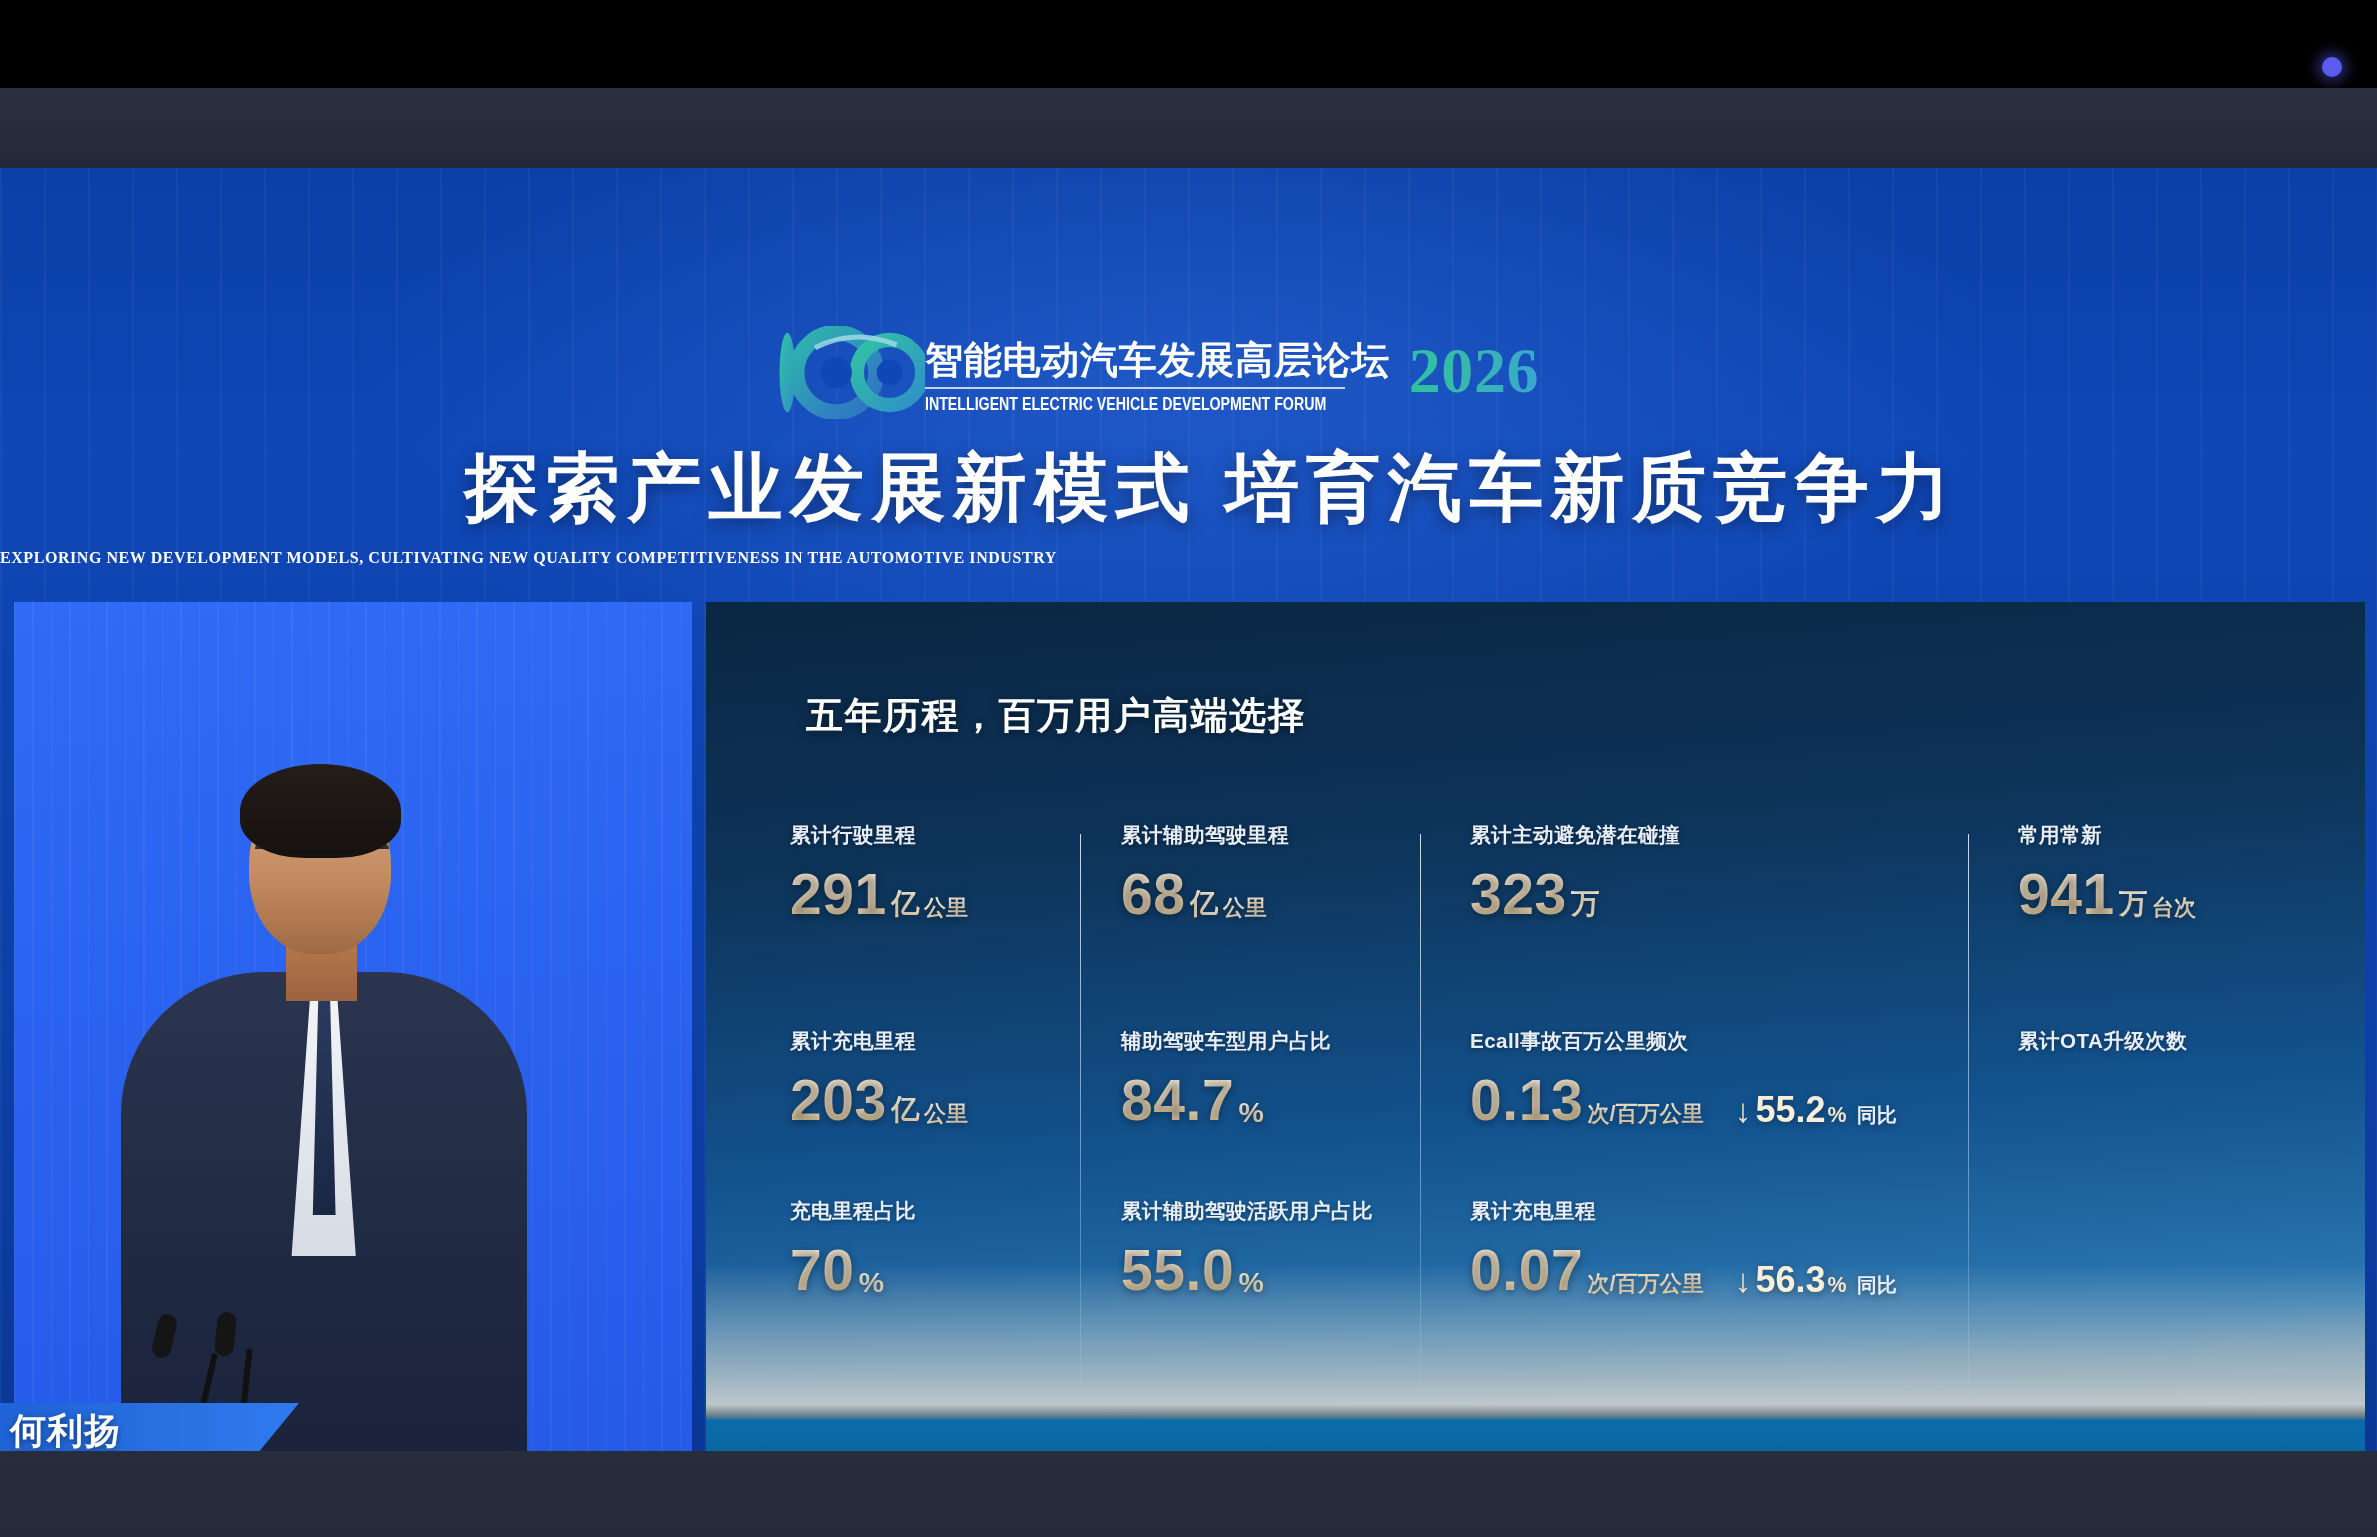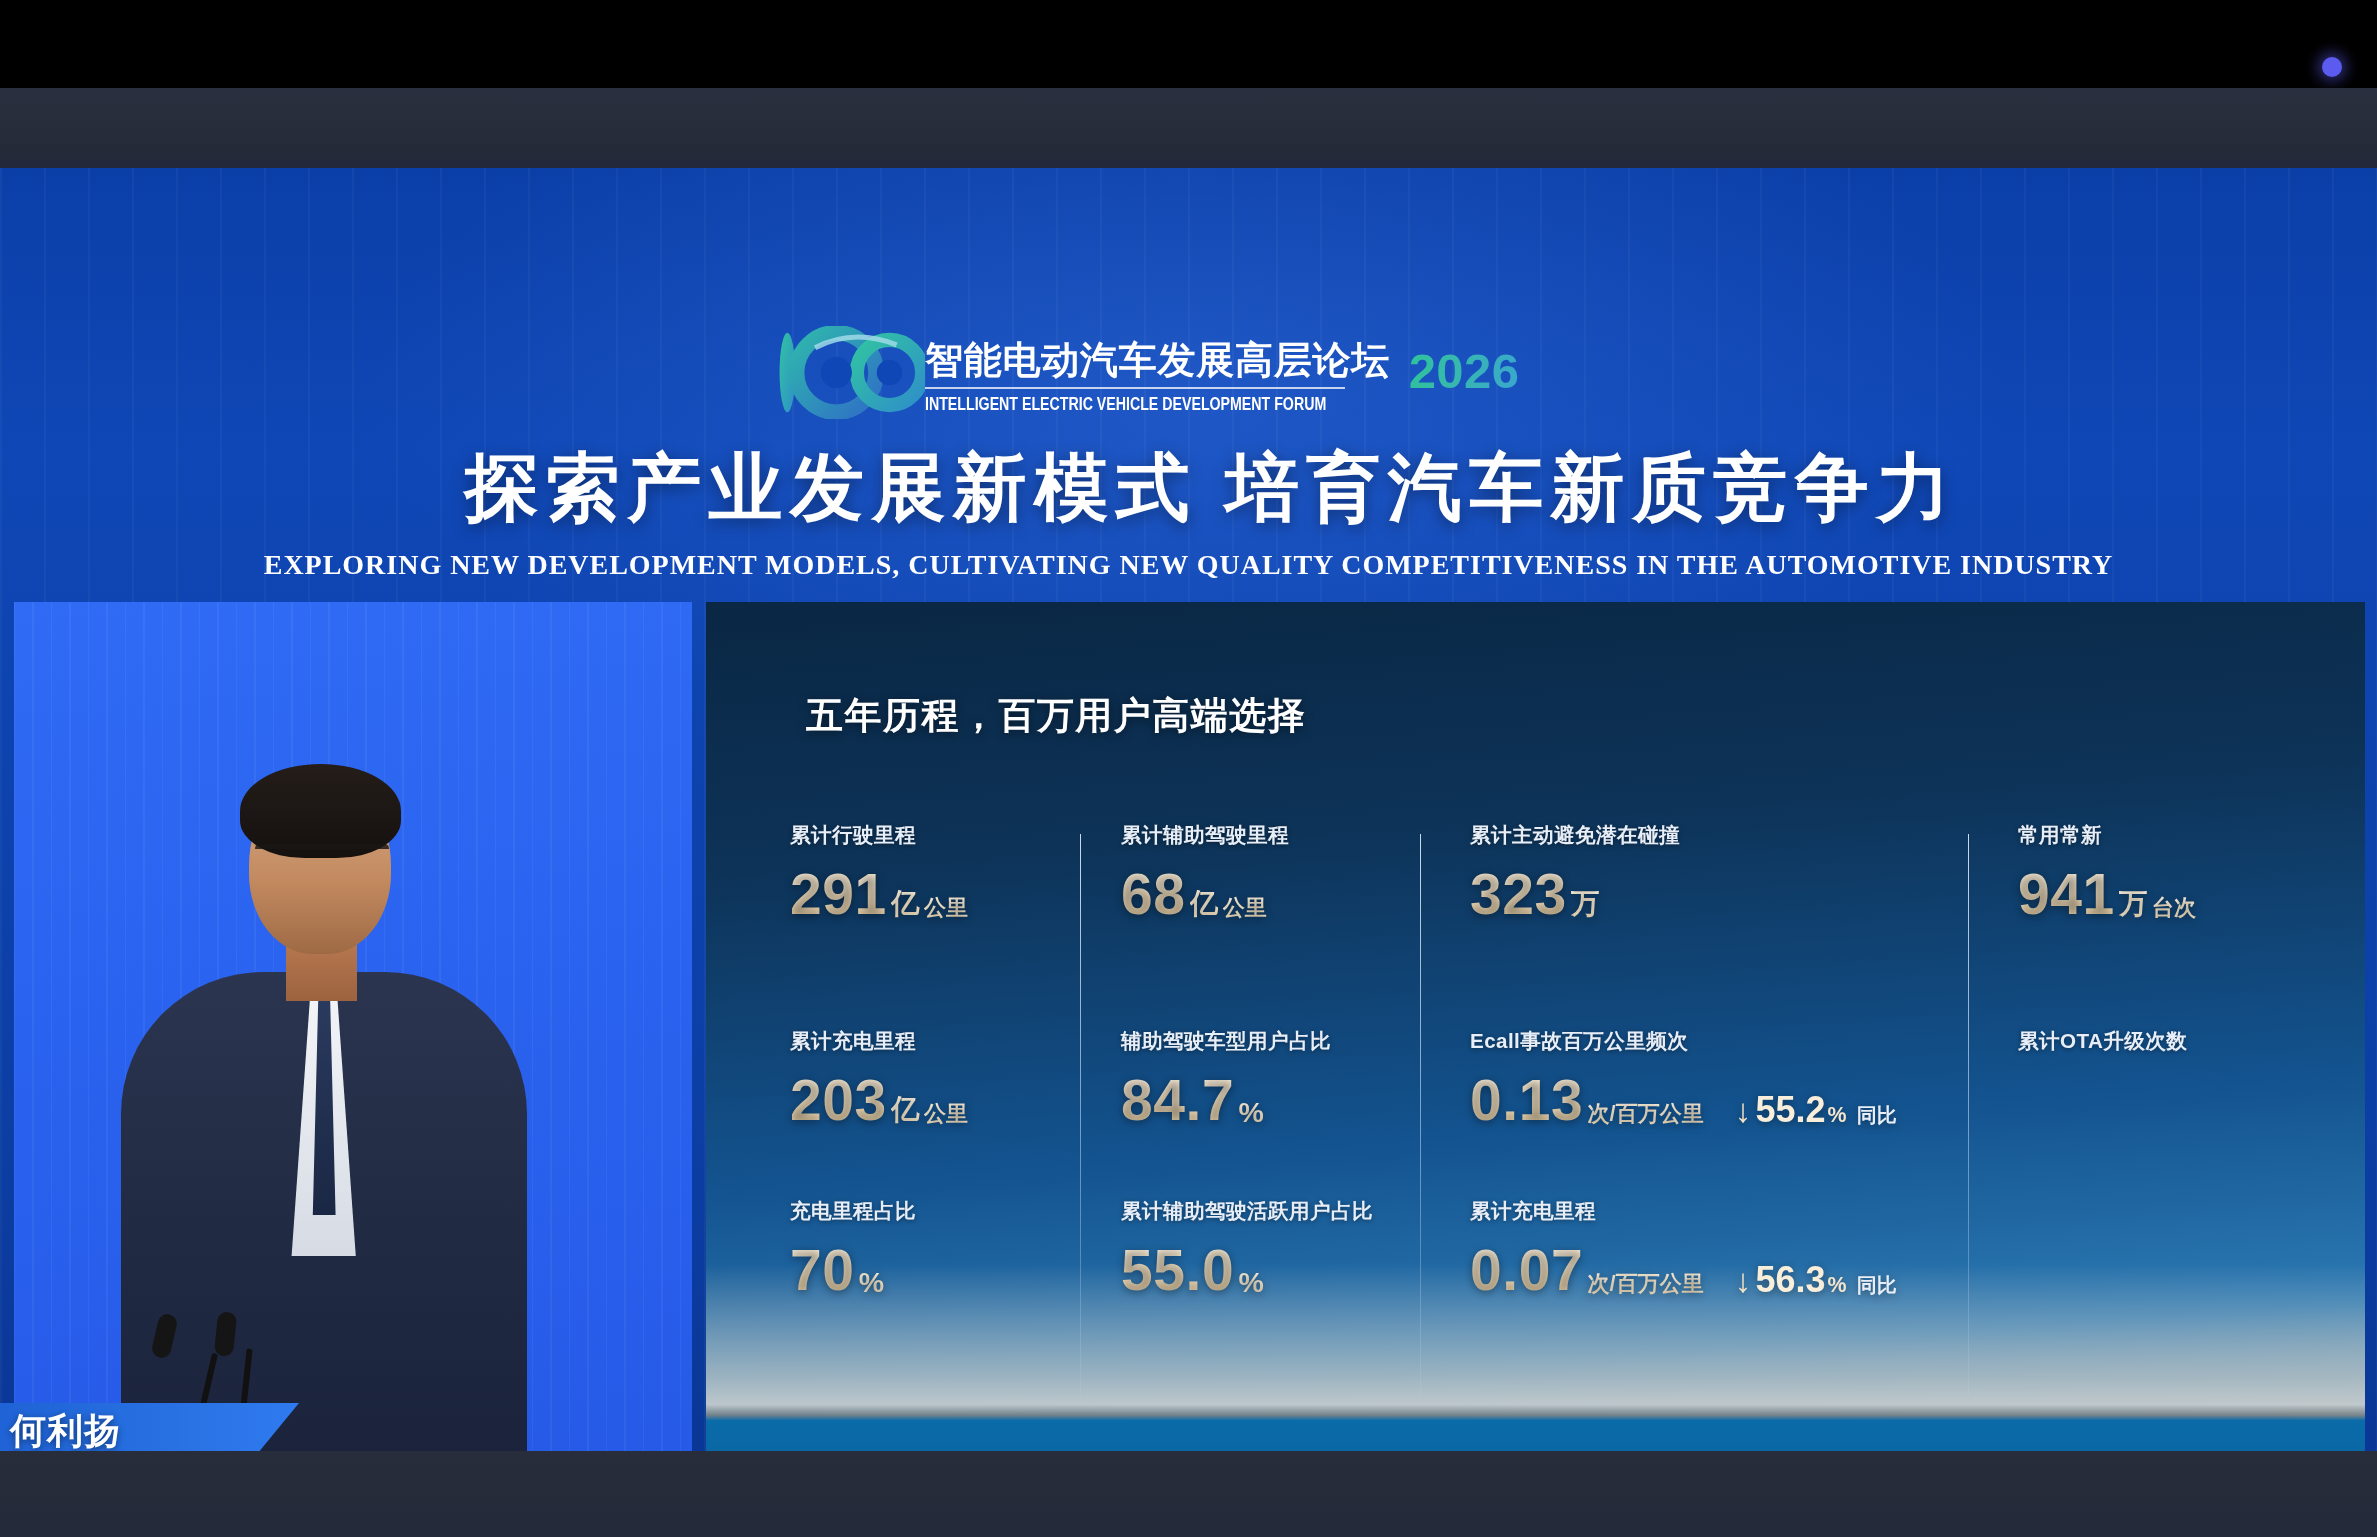--- a/index.html
+++ b/index.html
@@ -56,35 +56,35 @@
     color:#fff; font-weight:700; white-space:nowrap;
     transform:scaleY(1.25); transform-origin:left top;
   }
   .logo-year { font-weight:800; letter-spacing:.01em; line-height:1; }
 
   .hdr-lockup { left:776px; top:158px; }
   .hdr-lockup .logo-cn { font-size:38px; line-height:44px; }
   .hdr-lockup .logo-rule { height:2.8px; width:420px; margin:5px 0 5.7px; }
   .hdr-lockup .logo-en { font-size:14.2px; line-height:14.2px; }
   .hdr-lockup .logo-year {
-    font-size:49px; margin-left:18.5px; margin-bottom:4.3px;
+    font-size:64px; margin-left:18.5px; margin-bottom:4.3px;
     background:linear-gradient(100deg,#2fc39a 0%,#37b7b0 45%,#3aa6cf 100%);
-    -webkit-background-clip:text; background-clip:text; color:transparent;
+    -webkit-background-clip:text; background-clip:text; color:transparent;font-family:Liberation Serif, serif;
   }
 
   
   .headline {
     position:absolute; left:0; top:279px; width:2377px; text-align:center;
     color:#fff; font-size:74px; font-weight:700; letter-spacing:.10em; line-height:1.12;
     text-shadow:0 3.6px 15.7px rgba(0,0,0,.40);
     padding-left:45px;
   }
   .subheadline {
-    position:absolute; left:0; top:381px; width:2377px; text-align:center;
-    color:#fff; font-size:28px; font-weight:700; letter-spacing:.035em;
+    position:absolute; left:0; top:381px; width:2377px; 
+    color:#fff; font-size:16px; font-weight:700; letter-spacing:.035em;
     font-family:"Liberation Serif","DejaVu Serif",serif;
   }
 
   
   .speaker-panel {
     position:absolute; left:14.2px; top:434px; width:678px; height:932px;
     background:linear-gradient(175deg,#2f6bf5 0%,#2a63ef 40%,#2559e6 100%);
     overflow:hidden;
   }
   .speaker-panel .sp-stripes {

